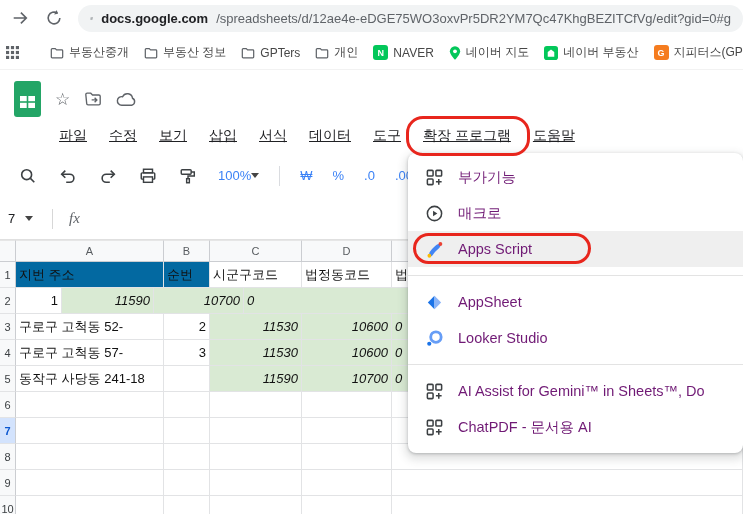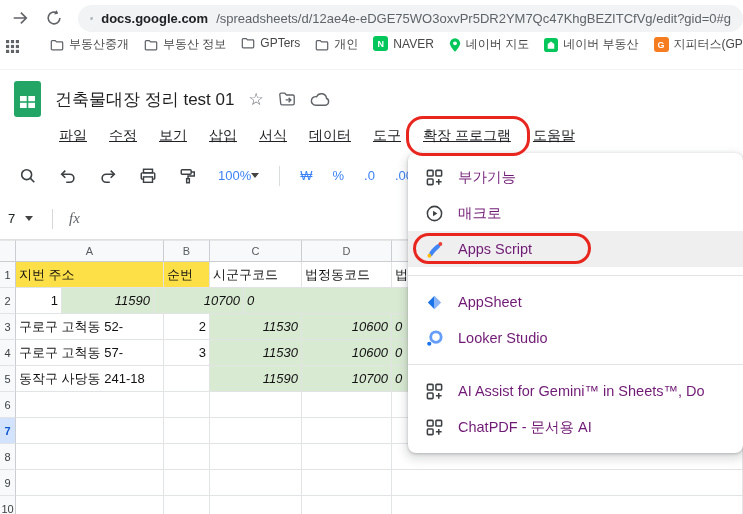--- a/index.html
+++ b/index.html
@@ -8,21 +8,21 @@
 
   
   #browser-bar { height:36px; display:flex; align-items:center; padding-left:10px; gap:14px; background:#fff; }
   .nav-btn { width:20px; height:20px; display:flex; align-items:center; justify-content:center; flex:0 0 auto; }
   #url-pill { flex:1; height:27px; background:#f1f3f4; border-radius:14px; display:flex; align-items:center;
     gap:8px; padding:0 12px; overflow:hidden; white-space:nowrap; }
   .url-domain { font-size:13px; color:#202124; font-weight:700; }
   .url-path { font-size:13px; color:#5f6368; }
 
   
-  #bookmarks { height:34px; display:flex; align-items:flex-start; gap:15px; padding:0 4px; font-size:12px;
+  #bookmarks { height:34px; display:flex; align-items:center; gap:15px; padding:0 4px; font-size:12px;
     color:#474747; white-space:nowrap; overflow:hidden; border-bottom:1px solid #f2f2f2; }
   .bm { display:flex; align-items:center; gap:5px; }
   .bm-sq { width:15px; height:15px; border-radius:3px; display:flex; align-items:center; justify-content:center;
     color:#fff; font-size:9px; font-weight:700; flex:0 0 auto; }
   .bm-div { width:1px; height:18px; background:#dadce0; }
 
   
   #sheet-header { height:83px; padding:7px 0 0 14px; }
   .title-row { display:flex; align-items:center; gap:14px; height:44px; }
   #doc-title { font-size:17px; color:#1f1f1f; }
@@ -53,21 +53,21 @@
     border-right:1px solid #cbcdd1; border-bottom:1px solid #cbcdd1; border-top:1px solid #e6e6e6; }
   .rh { width:16px; flex:0 0 16px; justify-content:center; background:#f8f9fa; color:#3c4043; font-size:11px;
     padding:0; border-right:1px solid #cbcdd1; }
   .rh.sel { background:#d3e3fd; color:#0b57d0; font-weight:700; }
   .col-a { width:148px; flex:0 0 148px; }
   .col-b { width:46px; flex:0 0 46px; }
   .col-c { width:92px; flex:0 0 92px; }
   .col-d { width:90px; flex:0 0 90px; }
   .col-e { flex:1; }
   .num { justify-content:flex-end; }
-  .yellow { background:#fde047; }
+  .yellow { background:#0369a1; }
   .green { background:#d9ead3;font-style:italic; }
 
   
   #ext-menu { position:absolute; left:408px; top:153px; width:335px; background:#fff; z-index:30;
     border-radius:8px; padding:6px 0 8px;
     box-shadow:0 1px 3px rgba(60,64,67,.3), 0 4px 8px 3px rgba(60,64,67,.15); }
   .mi { height:36px; display:flex; align-items:center; gap:14px; padding:0 16px; font-size:14.5px;
     color:#701a75; position:relative; white-space:nowrap; overflow:hidden; }
   .mi.hl { background:#efefef; }
   .mic { width:20px; height:20px; flex:0 0 20px; display:flex; align-items:center; justify-content:center; }
@@ -172,21 +172,20 @@
 <div id="sheet-header">
   <div class="title-row">
     <svg width="27" height="36" viewBox="0 0 27 36">
       <rect width="27" height="36" rx="3" fill="#23a566"></rect>
       <rect x="6" y="15" width="15" height="12" fill="#fff"></rect>
       <g stroke="#23a566" stroke-width="1.6">
           <line x1="6" y1="21" x2="21" y2="21"></line>
           <line x1="13.5" y1="15" x2="13.5" y2="27"></line>
         </g>
     </svg>
-    <span id="doc-title">건축물대장 정리 test 01</span>
     <span class="star">☆</span>
     <span class="hdr-ic">
       <svg width="18" height="18" viewBox="0 0 20 20" fill="none" stroke="#5f6368" stroke-width="1.5">
           <path d="M2 5 a1.5 1.5 0 0 1 1.5 -1.5 h4 l2 2 h7 a1.5 1.5 0 0 1 1.5 1.5 v8 a1.5 1.5 0 0 1 -1.5 1.5 h-12 a1.5 1.5 0 0 1 -1.5 -1.5 z"></path>
           <path d="M8.5 11 h5.5 M11.8 8.5 L14.3 11 L11.8 13.5"></path>
         </svg>
     </span>
     <span class="hdr-ic">
       <svg width="21" height="16" viewBox="0 0 22 16" fill="none" stroke="#5f6368" stroke-width="1.5">
           <path d="M6 14.5 a4.5 4.5 0 1 1 .9 -8.9 a5.5 5.5 0 0 1 10.4 1.6 a3.9 3.9 0 0 1 -.8 7.3 z"></path>

